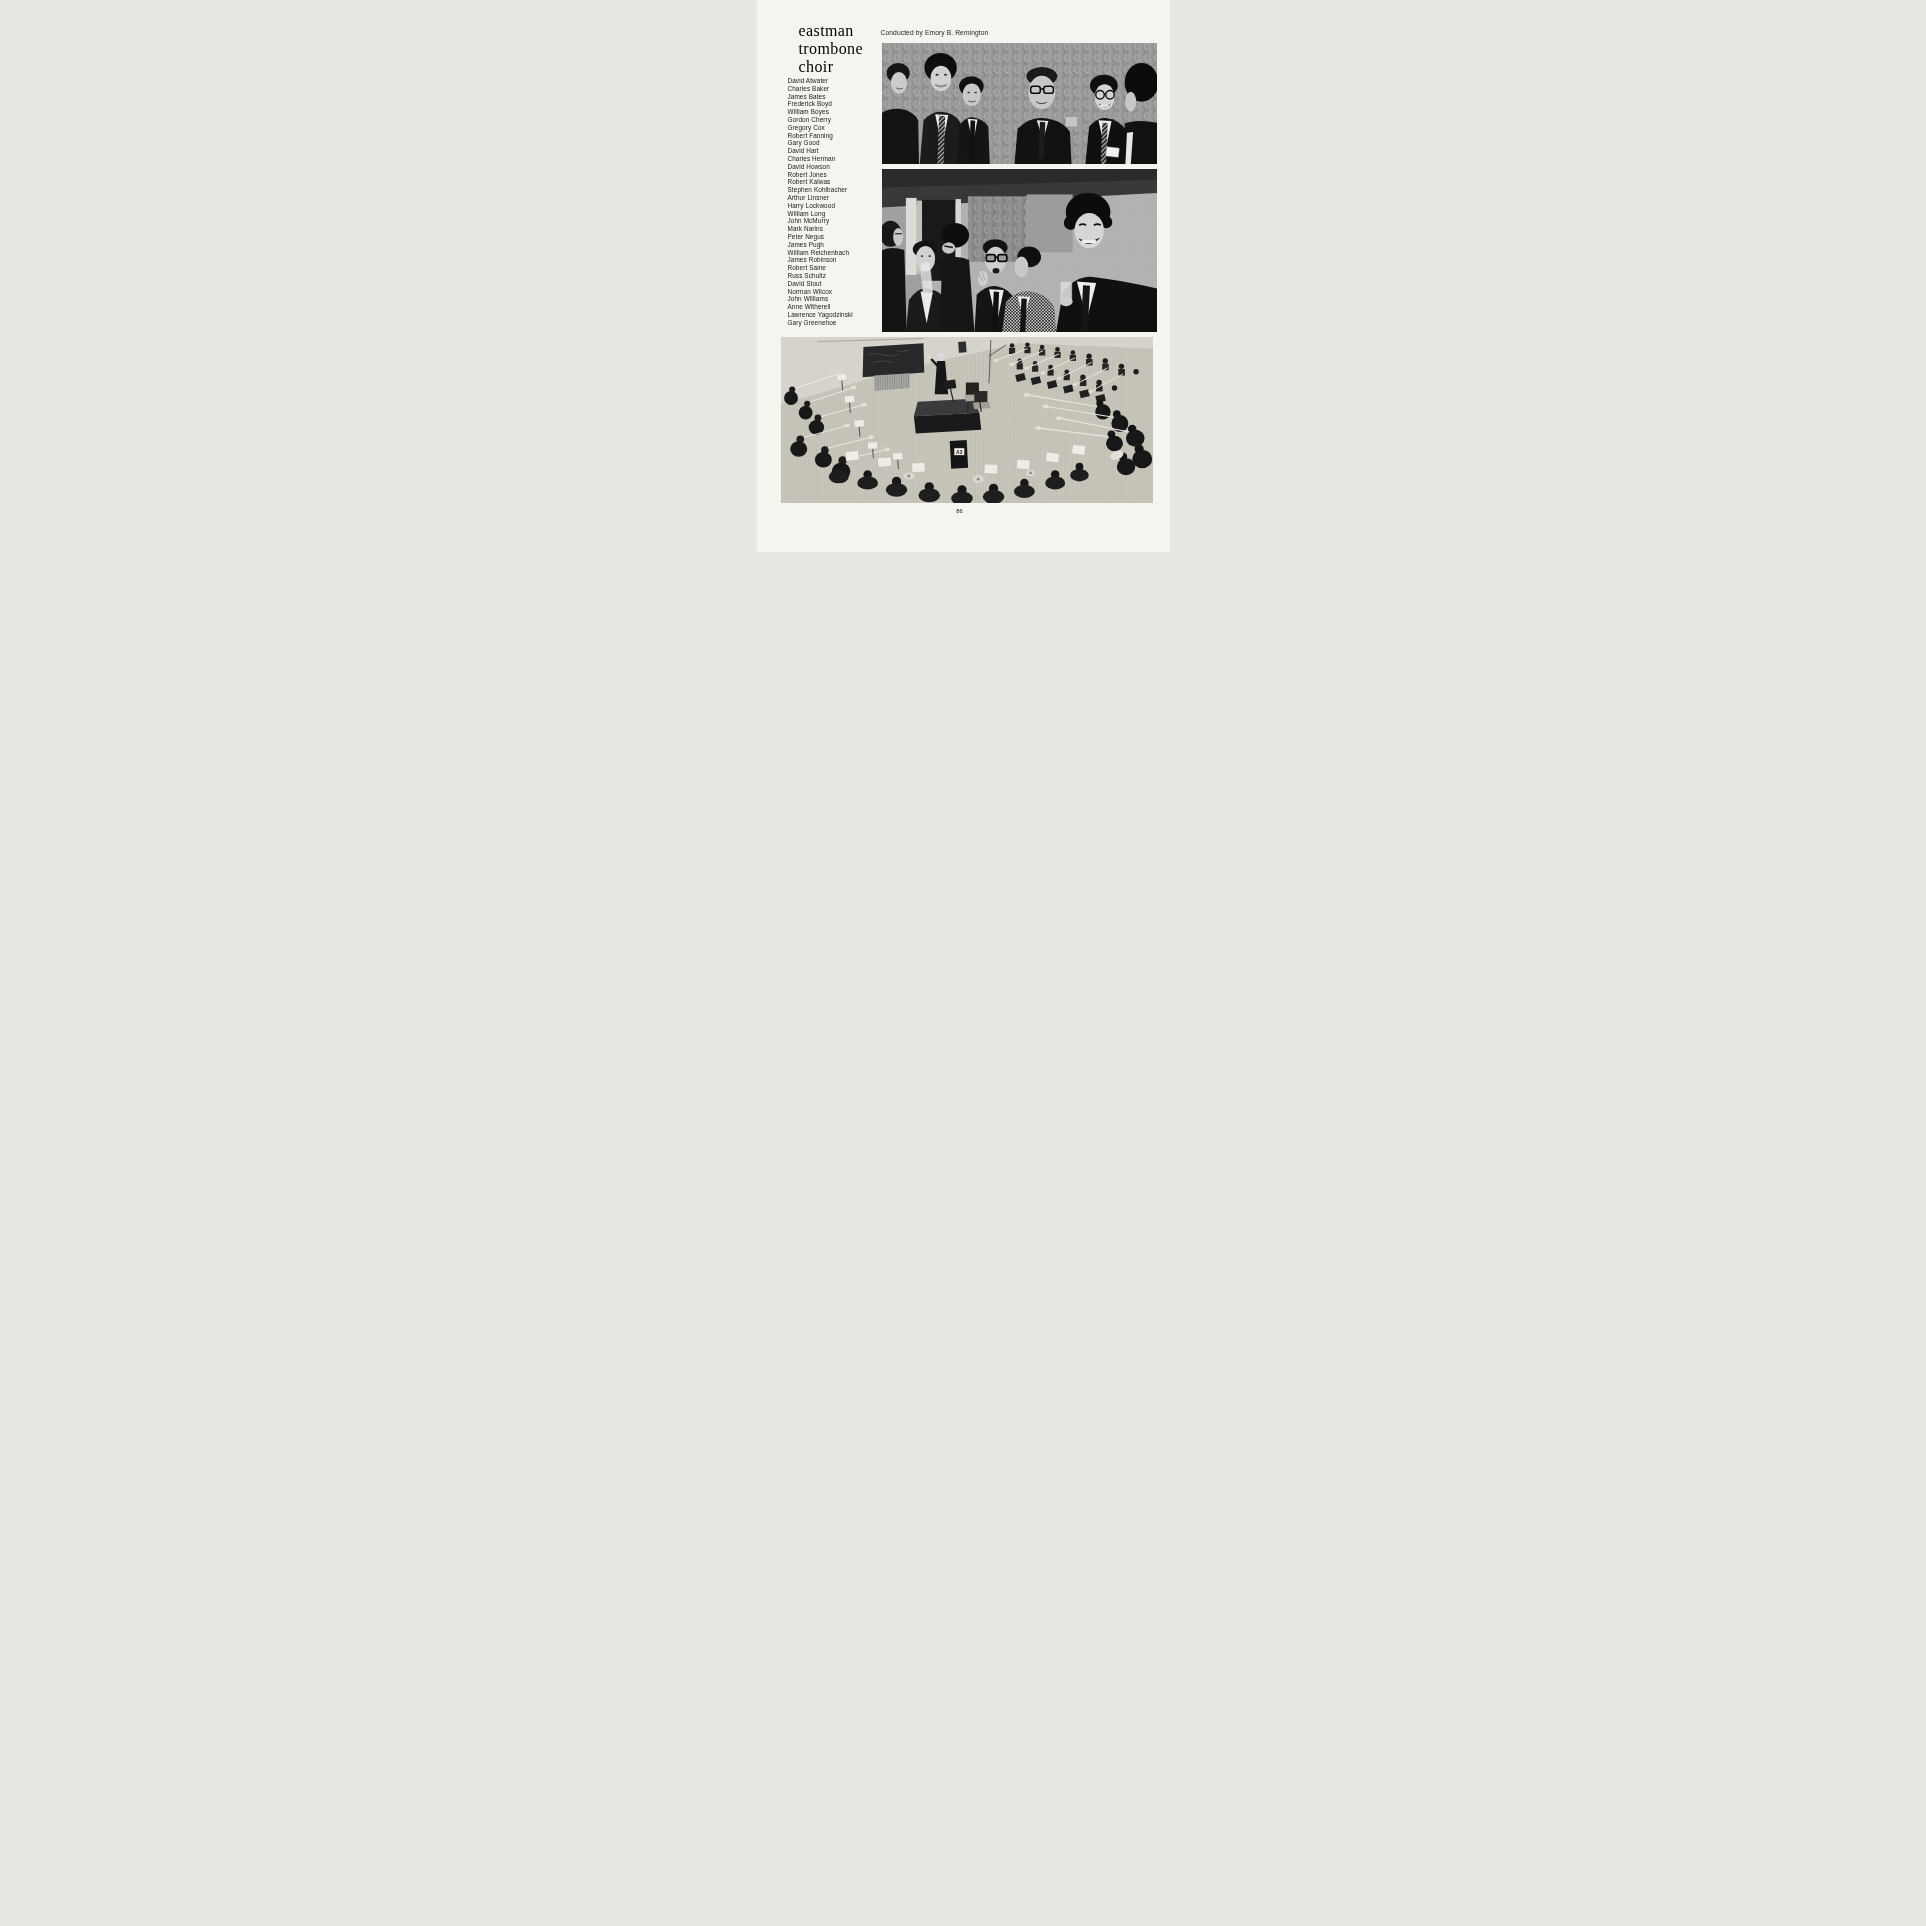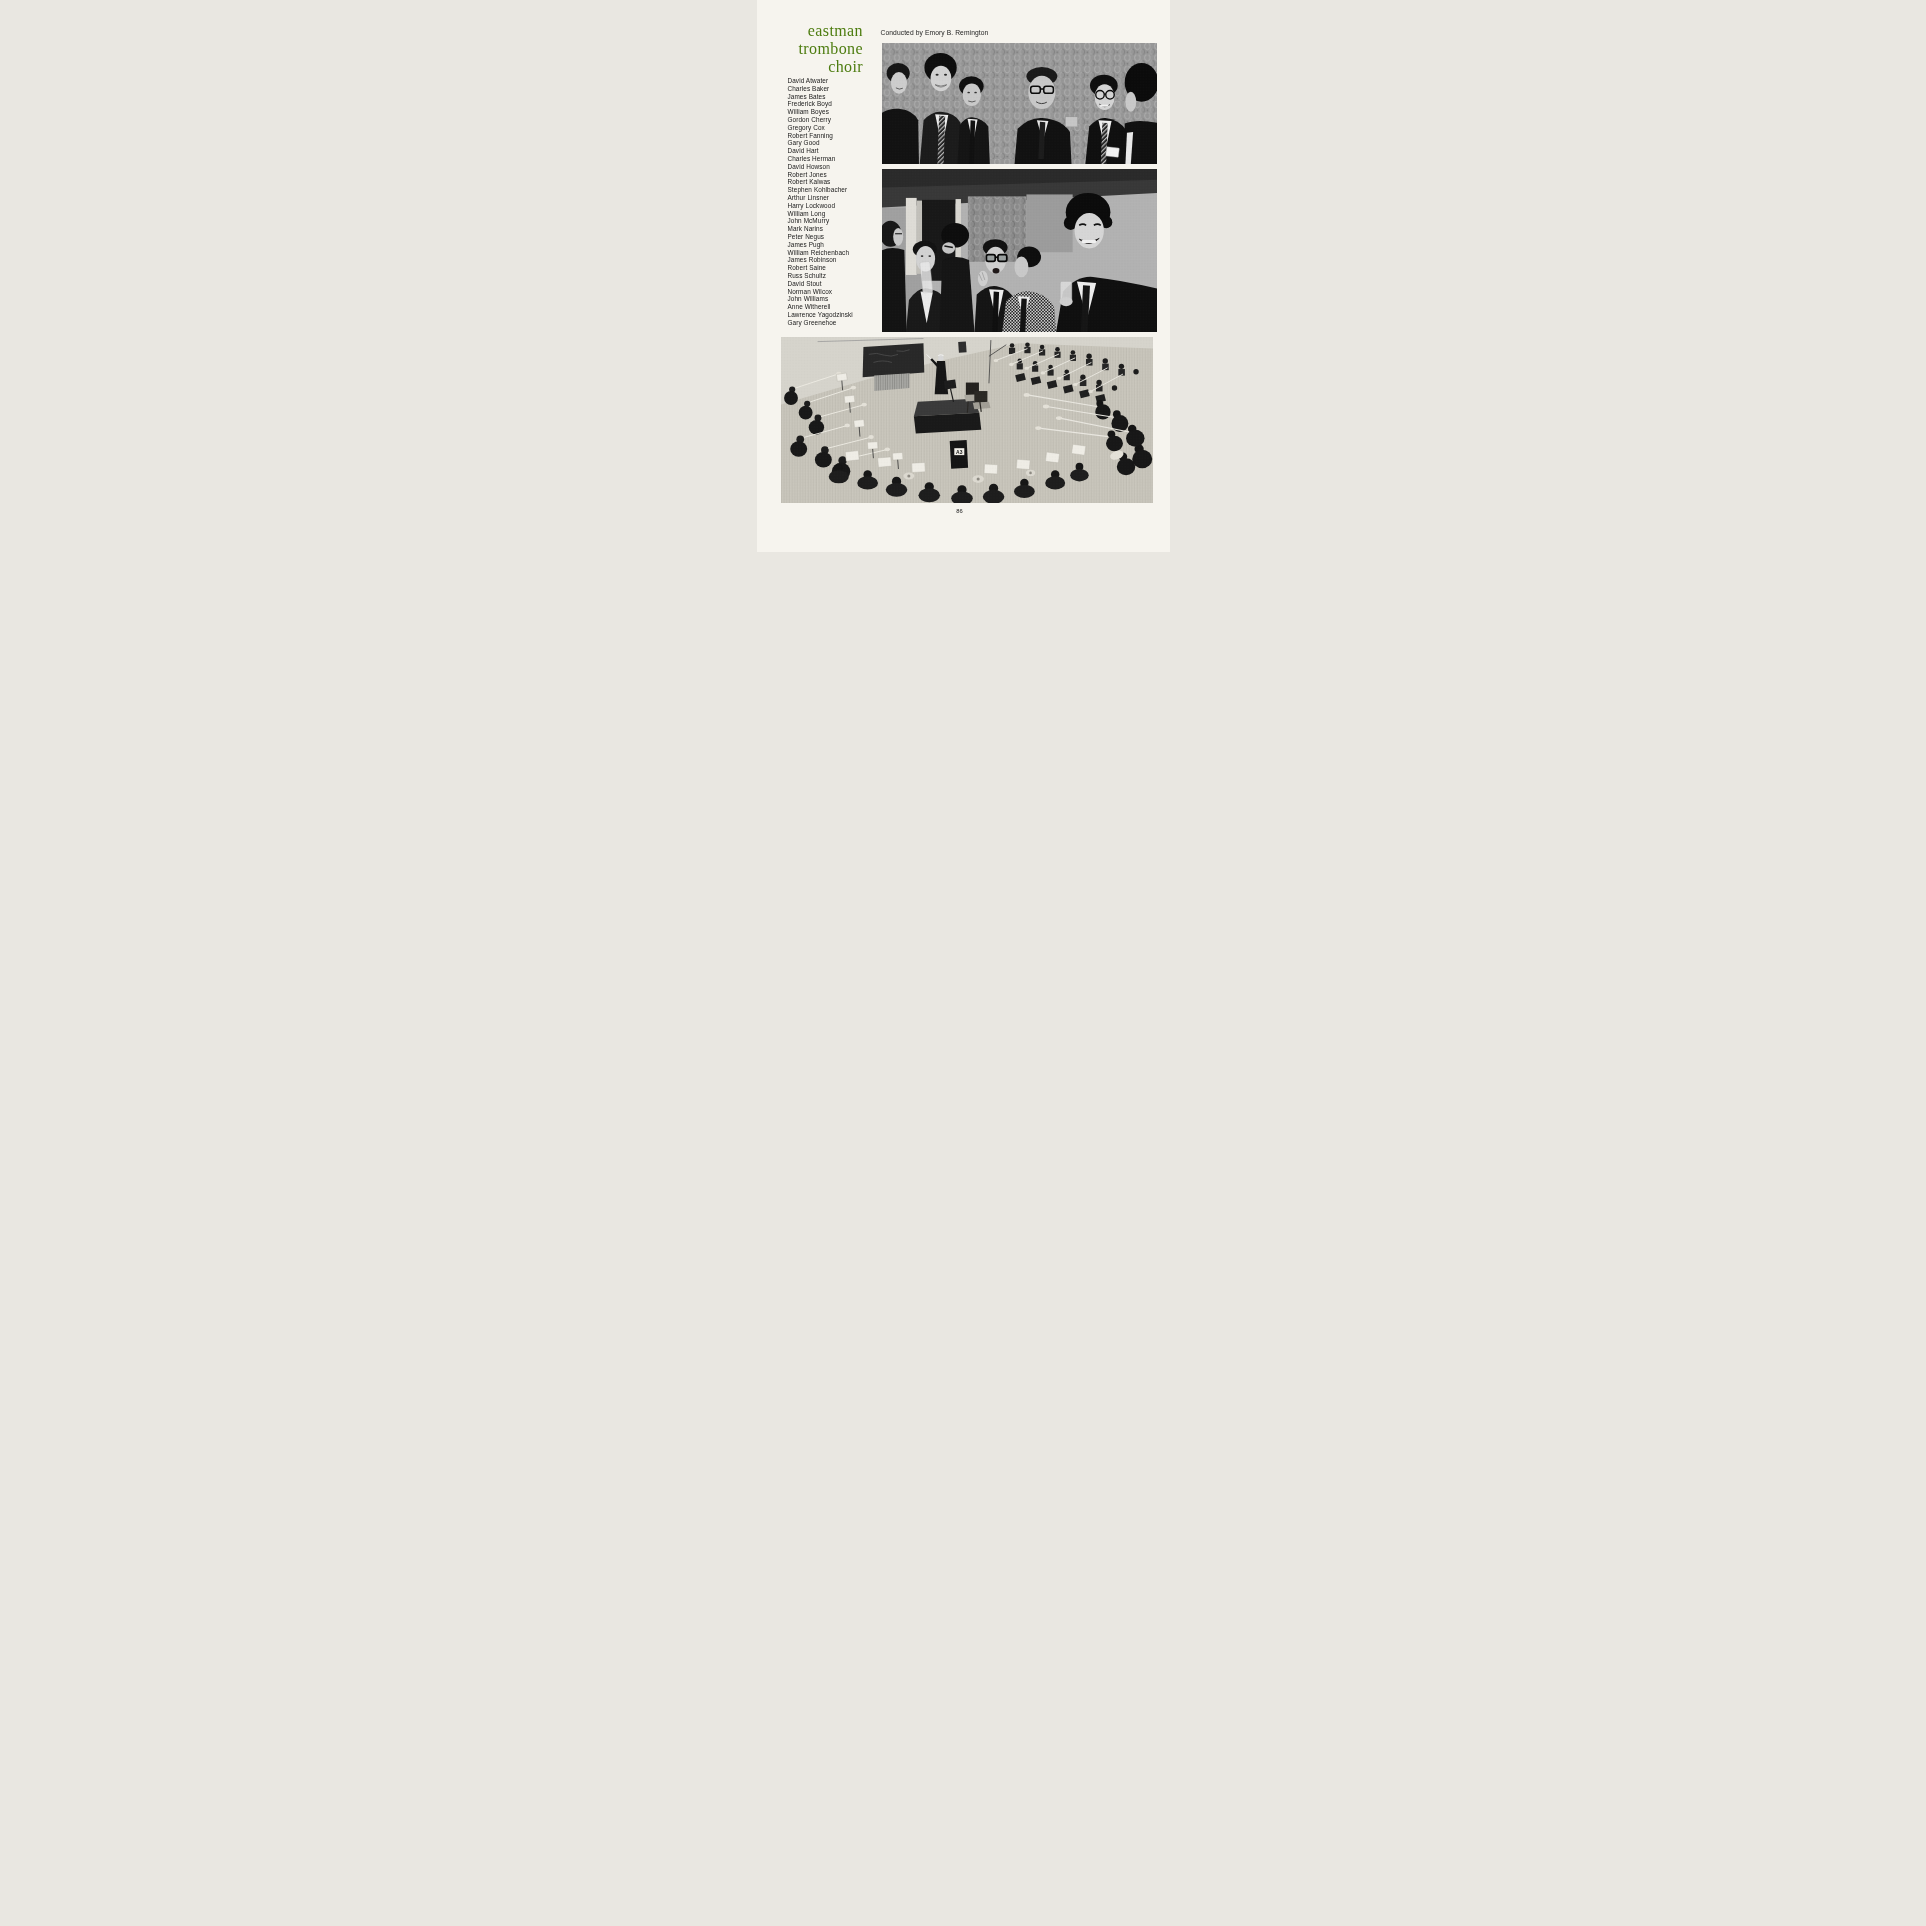--- a/index.html
+++ b/index.html
@@ -4,21 +4,21 @@
 <style>
   html,body { margin:0; padding:0; background:#e9e7e1; }
   .page {
     position:relative; width:413px; height:552px; margin:0 auto;
     background:#f6f4ee; overflow:hidden;
     font-family:"Liberation Sans", sans-serif;
   }
   .title {
     position:absolute; left:42px; top:21.6px;
     font-family:"Liberation Serif", serif;
-    font-size:16px; line-height:18px; letter-spacing:0.4px; color:#4d7c0f;text-align:right;
+    font-size:16px; line-height:18px; letter-spacing:0.4px; color:#000000;
   }
   .caption {
     position:absolute; left:124px; top:29px;
     font-size:6.7px; letter-spacing:0.1px; color:#1b1b1b;
   }
   .roster {
     position:absolute; left:31px; top:77px; margin:0; padding:0; list-style:none;
     font-size:6.4px; line-height:7.8px; letter-spacing:0.1px; color:#191919;
   }
   .photo { position:absolute; background:#8f8f8f; }

